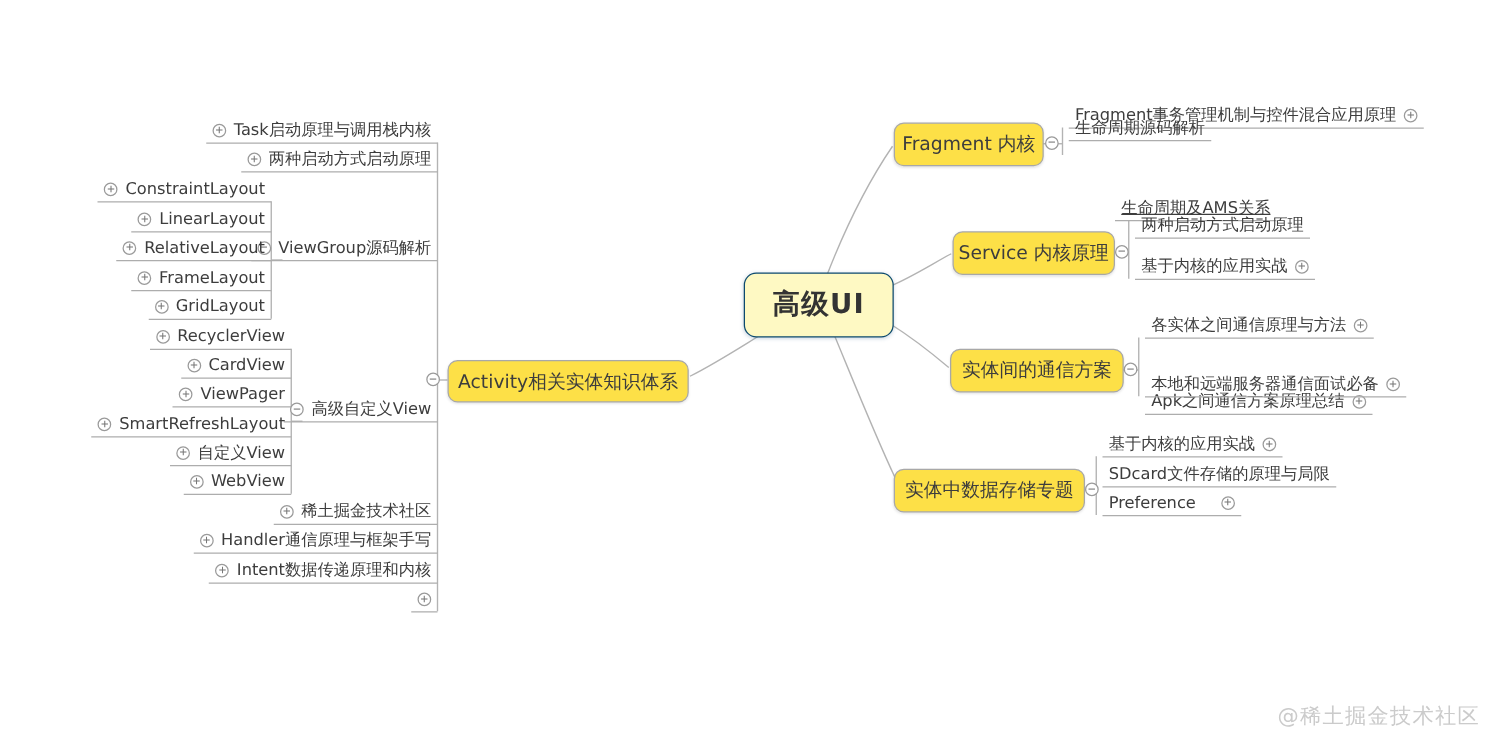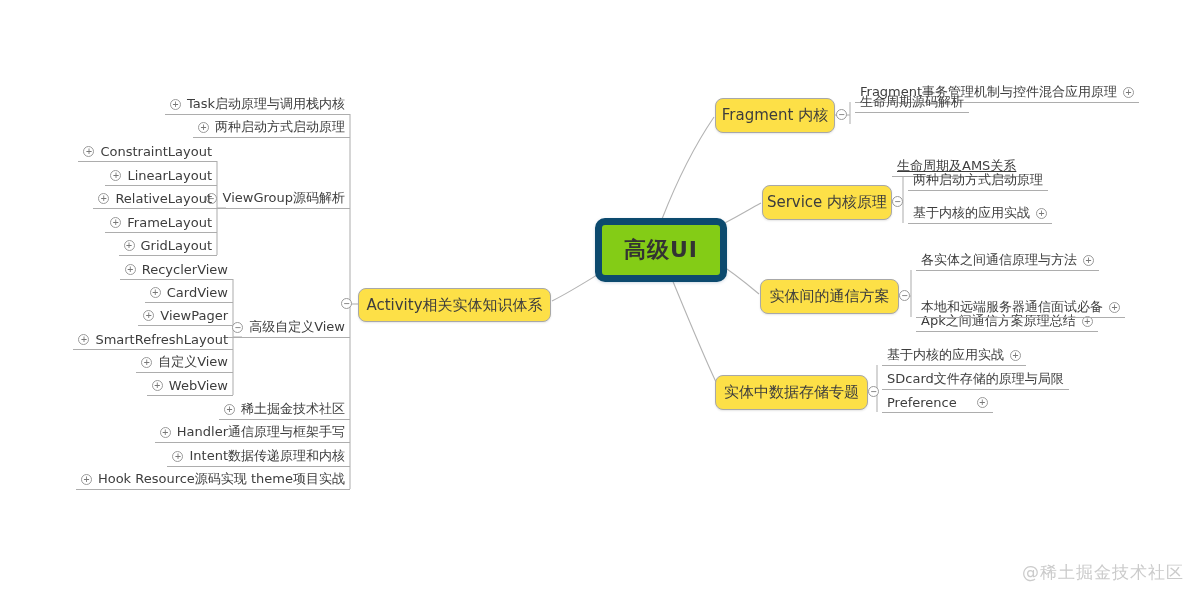--- a/index.html
+++ b/index.html
@@ -1,21 +1,21 @@
 <!DOCTYPE html>
 <html><head>
 <meta charset="utf-8">
 <style>
   html,body{margin:0;padding:0;background:#fff;}
   .stage{position:relative;width:1200px;height:594px;background:#ffffff;overflow:hidden;
          font-family:"DejaVu Sans","Liberation Sans",sans-serif;}
   svg.links{position:absolute;left:0;top:0;z-index:0;}
   svg.links path{fill:none;stroke:#b3b3b3;stroke-width:1.1px;}
   .center-node{position:absolute;left:595px;top:218px;width:118px;height:50px;z-index:3;
-    background:#84cc16;border:7px solid #0c4a6e;border-radius:10px;
+    background:#fef9c3;border:1px solid #0c4a6e;border-radius:10px;
     box-shadow:0 1px 3px rgba(70,110,150,.25);
     font-size:22px;font-weight:bold;color:#333;text-align:center;line-height:50px;letter-spacing:1px;}
   .mnode{position:absolute;z-index:2;background:#fde047;border:1px solid #a8a8a8;border-radius:8px;
     box-shadow:0 1px 2px rgba(0,0,0,.10);
     font-size:15px;color:#3d3d3d;text-align:center;white-space:nowrap;}
   .leaf{position:absolute;z-index:2;height:20px;display:inline-flex;align-items:center;gap:6px;
     padding:0 5px;white-space:nowrap;border-bottom:1px solid #adadad;
     font-size:13px;color:#3d3d3d;}
   .nicon{display:inline-block;width:11px;height:11px;flex:0 0 11px;border:1px solid #9a9a9a;
     border-radius:50%;background:#fff;color:#777;font-size:10px;line-height:10px;
@@ -124,21 +124,20 @@
     <div class="leaf" style="top: 422px; right: 850px;">
       <span class="nicon">+</span>
       <span>Handler通信原理与框架手写</span>
     </div>
     <div class="leaf" style="top: 446px; right: 850px;">
       <span class="nicon">+</span>
       <span>Intent数据传递原理和内核</span>
     </div>
     <div class="leaf" style="top: 469px; right: 850px;">
       <span class="nicon">+</span>
-      <span>Hook Resource源码实现 theme项目实战</span>
     </div>
     <div class="mnode" style="left: 715px; top: 98px; width: 118px; height: 33px; line-height: 33px;"><span>Fragment 内核</span></div>
     <span class="nicon abs-icon" style="left: 836px; top: 109px;">−</span>
     <div class="leaf" style="top: 82px; left: 855px;">
       <span>Fragment事务管理机制与控件混合应用原理</span>
       <span class="nicon">+</span>
     </div>
     <div class="leaf" style="top: 92px; left: 855px;">
       <span>生命周期源码解析</span>
     </div>

